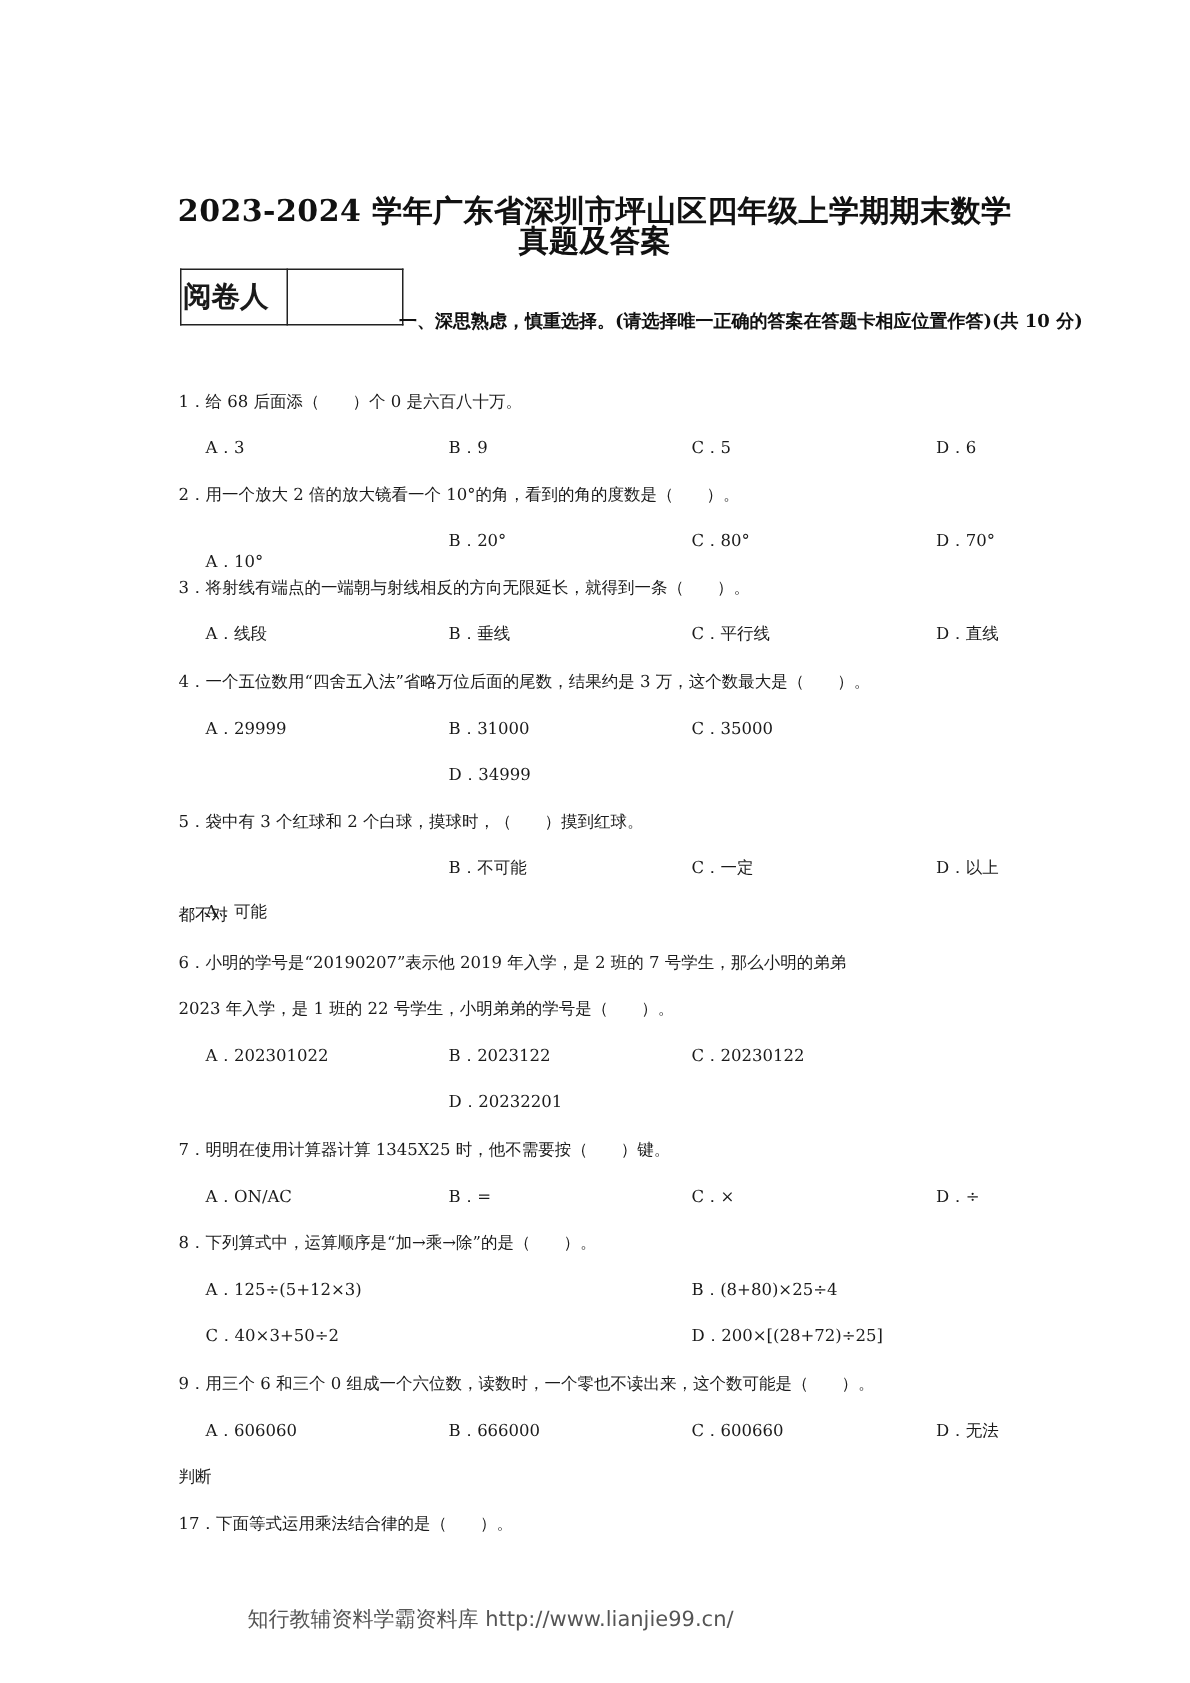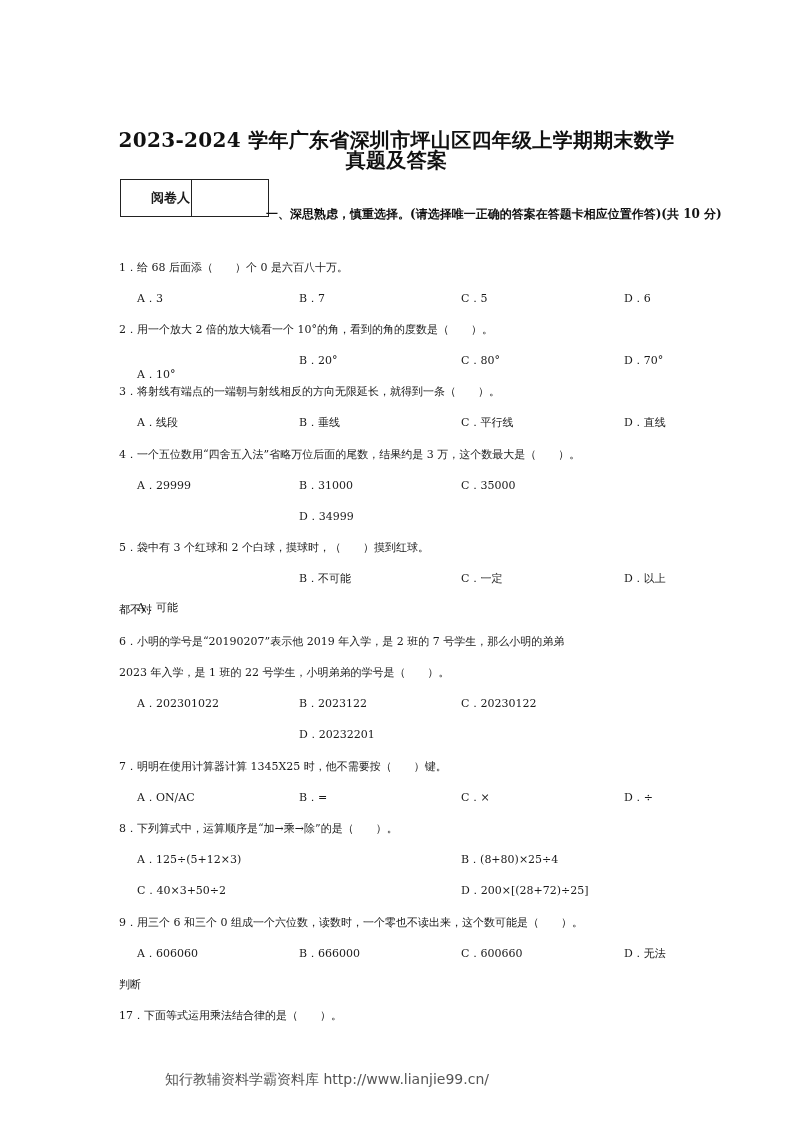--- a/index.html
+++ b/index.html
@@ -3,22 +3,22 @@
 <meta charset="utf-8">
 <style>
   html, body { margin: 0; padding: 0; background: #ffffff; }
   body { width: 793px; height: 1122px; position: relative; overflow: hidden;
          font-family: "DejaVu Serif", "Liberation Serif", serif; color: #1a1a1a; }
   .title { position: absolute; left: 0; width: 793px; text-align: center;
            font-weight: bold; font-size: 20px; letter-spacing: 0.3px; color: #111; }
   .title.l1 { top: 103px; margin-top: 24px; }
   .title.l2 { top: 147px; }
   .score-table { position: absolute; left: 120px; top: 179px; border-collapse: collapse; }
-  .score-table td { border: 1px solid #222; height: 34px; font-size: 13px;
-                    text-align: right; font-family: "DejaVu Sans", sans-serif; font-weight: bold; }
+  .score-table td { border: 1px solid #222; height: 34px; font-size: 19px;
+                    text-align: left; font-family: "DejaVu Sans", sans-serif; font-weight: bold; }
   .score-table td.lab { width: 68px; }
   .score-table td.val { width: 74px; }
   .section-head { position: absolute; left: 266px; top: 206px; font-size: 12px; font-weight: bold;
                   white-space: nowrap; color: #111; }
   .line { position: absolute; font-size: 11px; white-space: nowrap; color: #1a1a1a; }
   .q { left: 119px; }
   .footer { position: absolute; top: 1071px; left: 0; width: 654px; text-align: center;
             font-family: "DejaVu Sans", "Liberation Sans", sans-serif; font-size: 14px; color: #555; }
 </style>
 </head>
@@ -36,21 +36,21 @@
     </tr>
   </tbody>
     </table>
 
   <div class="section-head">
     <span>一、深思熟虑，慎重选择。(请选择唯一正确的答案在答题卡相应位置作答)(共 10 分)</span>
   </div>
 
   <div class="line q" style="top:260px">1．给 68 后面添（　　）个 0 是六百八十万。</div>
   <div class="line" style="top:291px;left:137px">A．3</div>
-  <div class="line" style="top:291px;left:299px">B．7</div>
+  <div class="line" style="top:291px;left:299px">B．9</div>
   <div class="line" style="top:291px;left:461px">C．5</div>
   <div class="line" style="top:291px;left:624px">D．6</div>
 
   <div class="line q" style="top:322px">2．用一个放大 2 倍的放大镜看一个 10°的角，看到的角的度数是（　　）。</div>
   <div class="line" style="top:367px;left:137px">A．10°</div>
   <div class="line" style="top:353px;left:299px">B．20°</div>
   <div class="line" style="top:353px;left:461px">C．80°</div>
   <div class="line" style="top:353px;left:624px">D．70°</div>
 
   <div class="line q" style="top:384px">3．将射线有端点的一端朝与射线相反的方向无限延长，就得到一条（　　）。</div>

